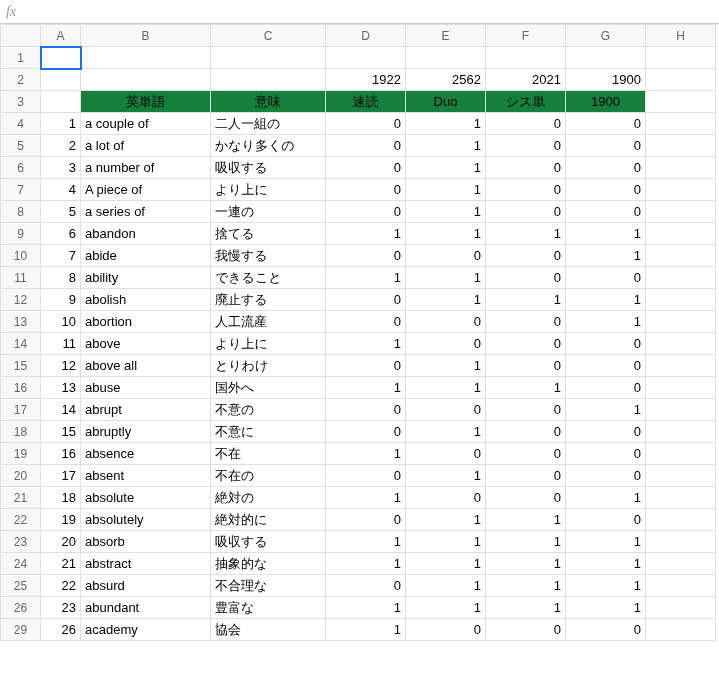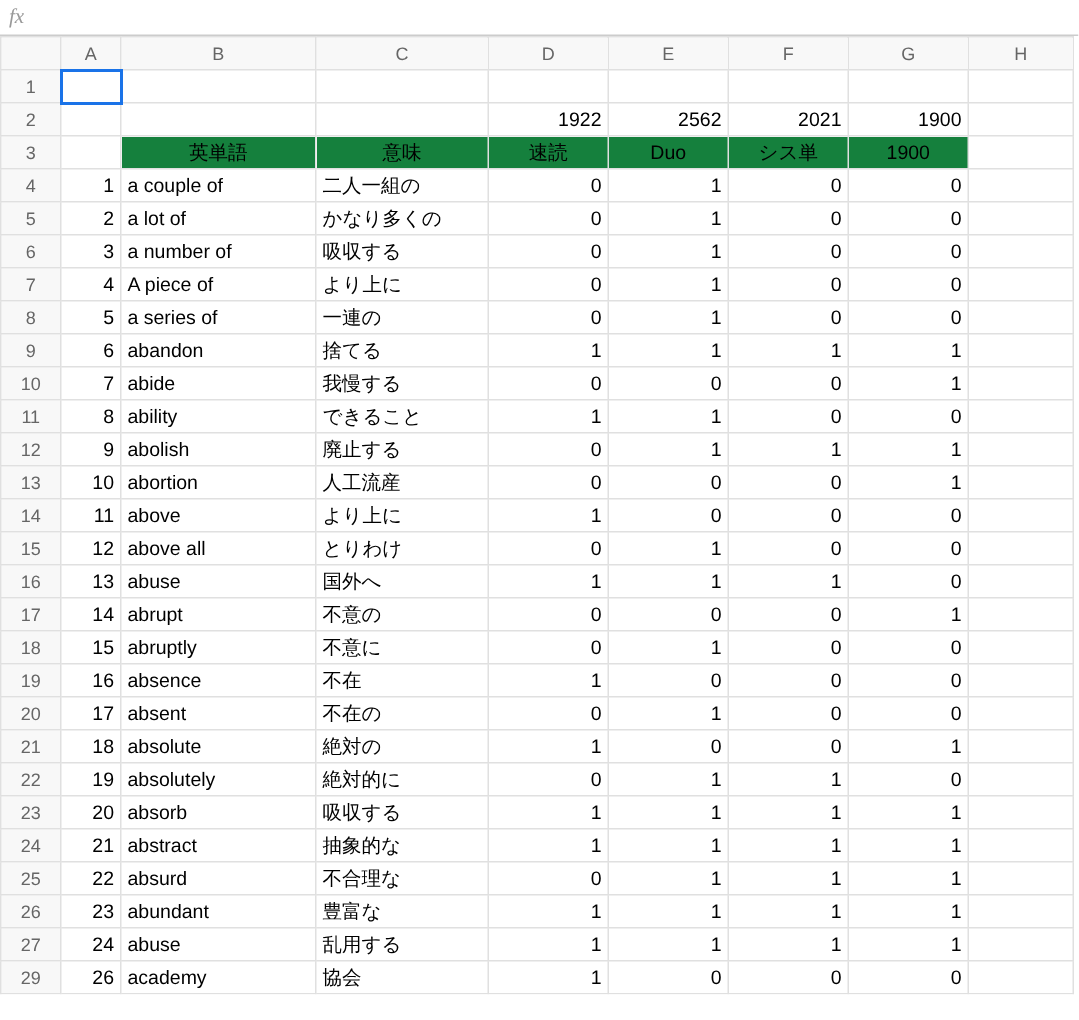--- a/index.html
+++ b/index.html
@@ -390,31 +390,20 @@
           <td class="col-A num">23</td>
           <td class="col-B text">abundant</td>
           <td class="col-C text">豊富な</td>
           <td class="col-D num">1</td>
           <td class="col-E num">1</td>
           <td class="col-F num">1</td>
           <td class="col-G num">1</td>
           <td class="col-H"></td>
         </tr>
         <tr>
-          <th class="rowhead">27</th>
-          <td class="col-A num">24</td>
-          <td class="col-B text">abuse</td>
-          <td class="col-C text">乱用する</td>
-          <td class="col-D num">1</td>
-          <td class="col-E num">1</td>
-          <td class="col-F num">1</td>
-          <td class="col-G num">1</td>
-          <td class="col-H"></td>
-        </tr>
-        <tr>
           <th class="rowhead">29</th>
           <td class="col-A num">26</td>
           <td class="col-B text">academy</td>
           <td class="col-C text">協会</td>
           <td class="col-D num">1</td>
           <td class="col-E num">0</td>
           <td class="col-F num">0</td>
           <td class="col-G num">0</td>
           <td class="col-H"></td>
         </tr>

